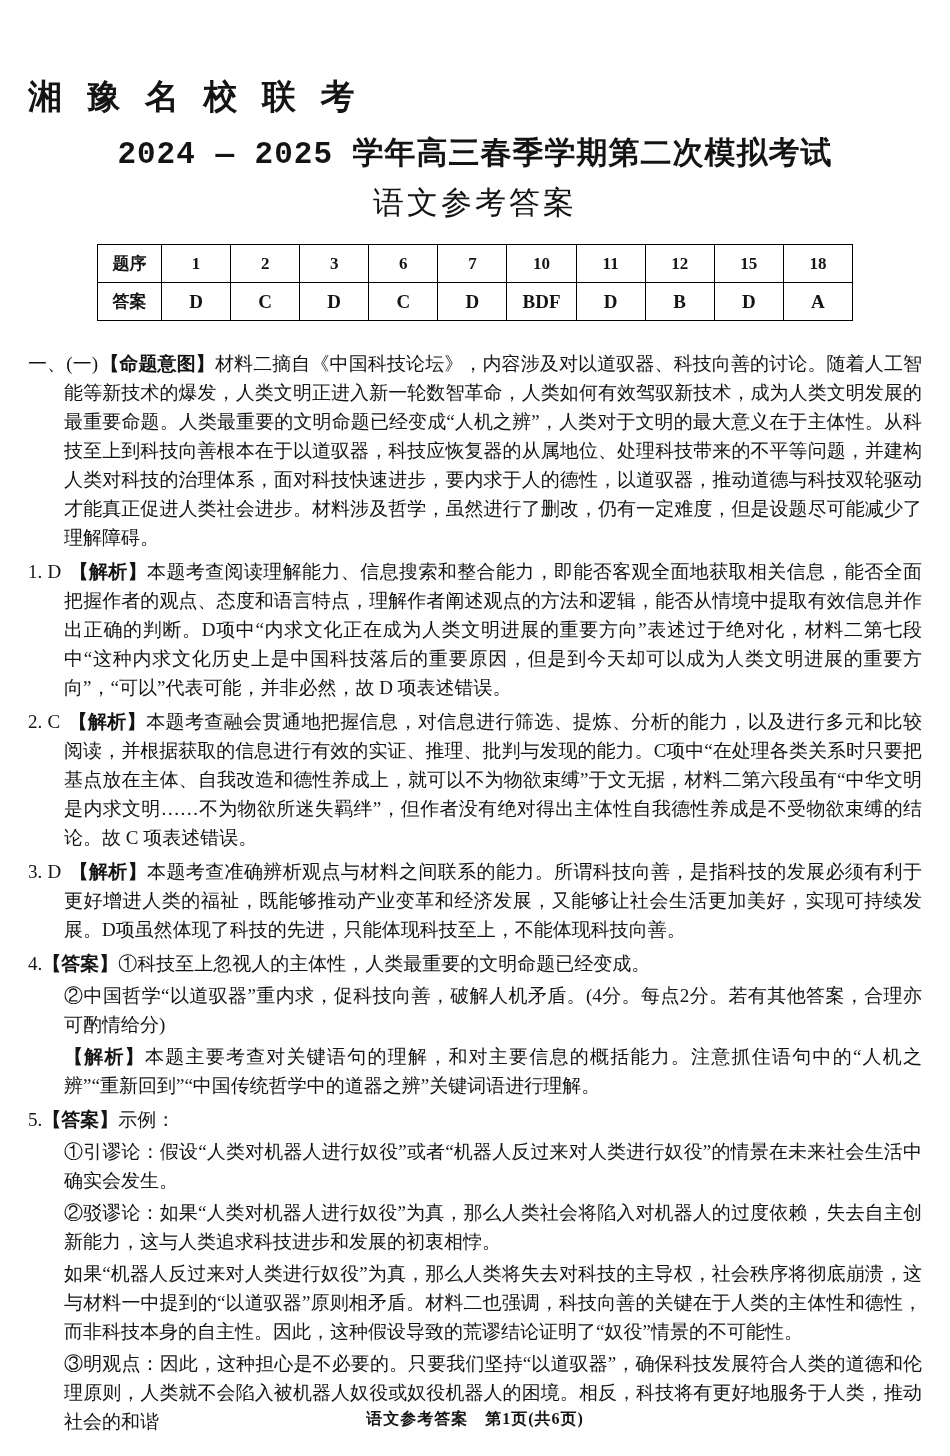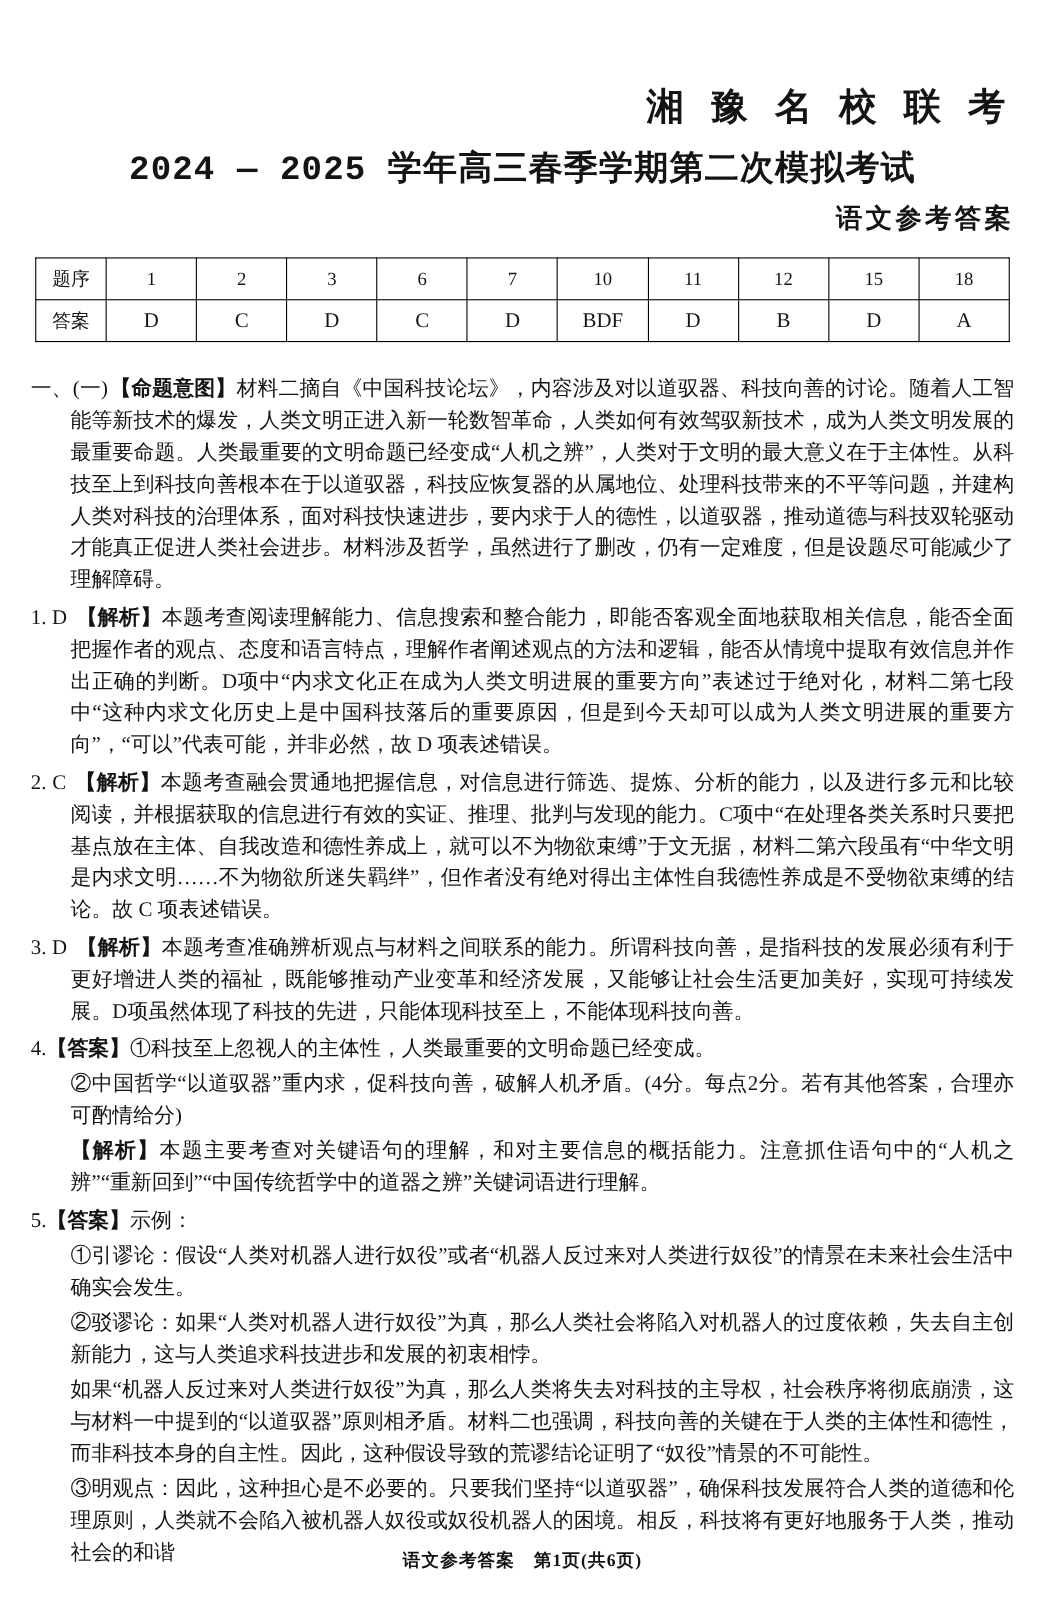--- a/index.html
+++ b/index.html
@@ -5,27 +5,27 @@
   * { margin:0; padding:0; box-sizing:border-box; }
   html,body { background:#ffffff; }
   body {
     width:950px; height:1456px;
     position:relative; overflow:hidden;
     font-family:"Liberation Serif","DejaVu Serif",serif;
     color:#141414;
   }
   .page { padding:74px 28px 0 28px; }
 
-  .title1 { text-align:right; font-size:34px; font-weight:700; letter-spacing:8px; }
+  .title1 { text-align:left; font-size:34px; font-weight:700; letter-spacing:8px; }
   .title2 { text-align:center; font-size:31px; font-weight:700; margin-top:12px; letter-spacing:1px;font-family:Liberation Mono, monospace; }
-  .title3 { text-align:right; font-size:24px; font-weight:700; margin-top:8px; letter-spacing:3px; }
+  .title3 { text-align:center; font-size:31px; font-weight:400; margin-top:8px; letter-spacing:3px; }
 
   table.answers {
     border-collapse:collapse; table-layout:fixed;
-    width:886px; margin:20px auto 0 auto;
+    width:756px; margin:20px auto 0 auto;font-weight:bold;
   }
   table.answers td {
     border:1px solid #000;
     height:38px; text-align:center; vertical-align:middle;
   }
   table.answers td.lbl { width:64px; font-size:17px; }
   table.answers td.num { font-size:17px; }
   table.answers td.ans { font-size:19px; }
 
   .body { margin-top:28px; font-size:19px; line-height:29px; text-align:justify; }

